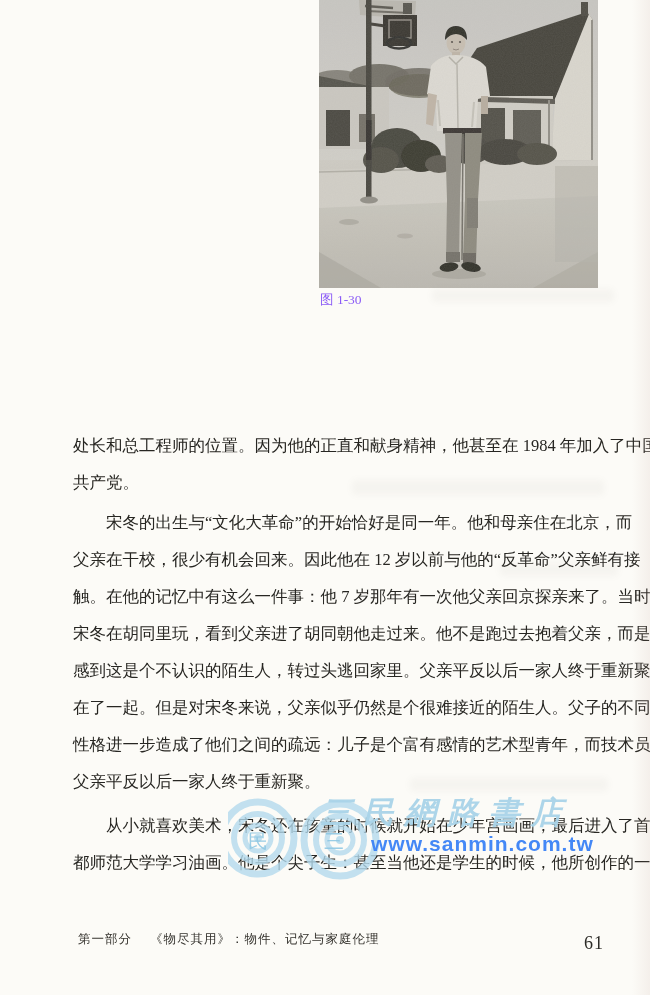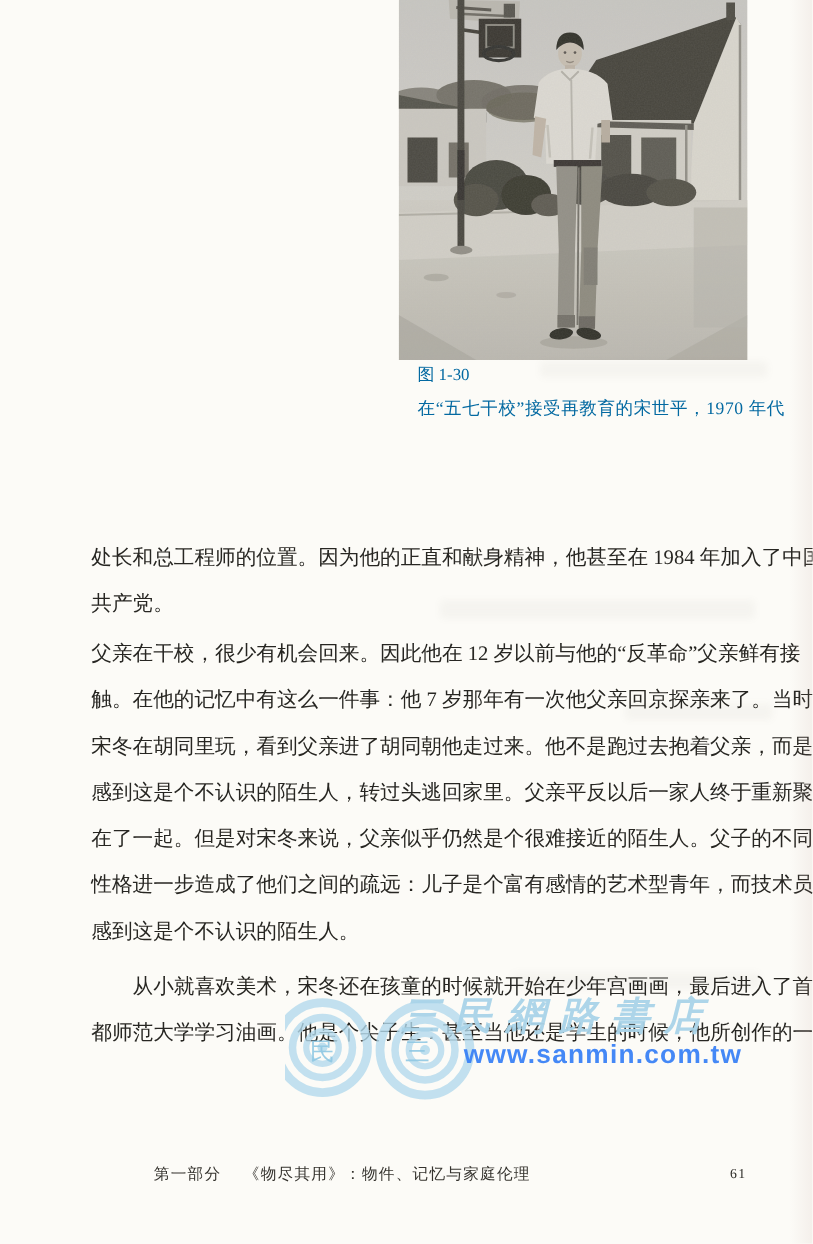--- a/index.html
+++ b/index.html
@@ -5,33 +5,33 @@
   html,body{margin:0;padding:0;}
   body{
     width:650px;height:995px;position:relative;overflow:hidden;
     background:#fcfbf7;
     font-family:"Liberation Serif","DejaVu Serif",serif;
   }
   .paper-edge{position:absolute;right:0;top:0;width:18px;height:100%;
     background:linear-gradient(to right, rgba(0,0,0,0), rgba(186,155,145,0.12));}
   .photo{position:absolute;left:319px;top:0;width:279px;height:288px;}
   .photo svg{display:block;width:279px;height:288px;}
-  .caption{position:absolute;left:334px;top:292px;color:#0369a1;font-size:13.5px;line-height:16px;}
+  .caption{position:absolute;left:320px;top:292px;color:#8b5cf6;font-size:13.5px;line-height:16px;}
   .caption .cap2{margin-top:12px;font-size:14px;letter-spacing:0.5px;}
   .body-text{position:absolute;left:73px;top:427px;width:528px;
     font-size:16.5px;line-height:37px;color:#272622;}
   .body-text .para{margin:0;}
   .body-text .p2{margin-top:3px;}
   .body-text .p3{margin-top:7px;}
   .line{text-align:justify;text-align-last:justify;white-space:nowrap;}
   .line.short{text-align:center;text-align-last:left;}
   .line.indent{padding-left:33px;}
-  .footer{position:absolute;left:78px;top:931px;font-size:12.5px;color:#35332e;letter-spacing:1px;margin-left:45px;}
+  .footer{position:absolute;left:78px;top:931px;font-size:12.5px;color:#35332e;letter-spacing:1px;}
   .footer .gap{display:inline-block;width:18px;}
-  .page-num{position:absolute;left:584px;top:933px;font-size:11px;color:#2c2b27;letter-spacing:1px;}
+  .page-num{position:absolute;left:584px;top:933px;font-size:18px;color:#2c2b27;letter-spacing:1px;}
   .smudge{position:absolute;background:#8d897e;opacity:0.06;filter:blur(3px);border-radius:3px;}
   .watermark{position:absolute;left:228px;top:788px;width:340px;height:92px;z-index:4;pointer-events:none;}
   .wm-logo{position:absolute;left:0;top:0;width:160px;height:92px;}
   .wm-name{position:absolute;left:93px;top:8px;font-size:31px;font-weight:bold;
     color:#a9d4e9;letter-spacing:11px;line-height:34px;opacity:0.95;white-space:nowrap;font-style:italic;}
   .wm-url{position:absolute;left:143px;top:44px;font-size:21px;font-weight:bold;
     color:#3b82f6;letter-spacing:1px;opacity:0.95;white-space:nowrap;
     font-family:"Liberation Sans","DejaVu Sans",sans-serif;}
 </style>
 </head>
@@ -146,41 +146,41 @@
         <ellipse cx="152" cy="267" rx="10" ry="4.5" fill="#26251f" transform="rotate(12 152 267)"></ellipse>
       </g>
       <rect x="0" y="0" width="279" height="288" fill="#ffffff" opacity="0.05"></rect>
     </g>
     <rect x="0" y="0" width="279" height="288" filter="url(#grain)" opacity="0.28"></rect>
   </svg>
 </div>
 
 <div class="caption">
   <div>图 1-30</div>
-  <div class="cap2">在“五七干校”接受再教育的宋世平，1970 年代</div>
 </div>
 
 <div class="smudge" style="left:432px;top:289px;width:182px;height:13px;"></div>
 <div class="smudge" style="left:352px;top:480px;width:252px;height:15px;"></div>
 <div class="smudge" style="left:500px;top:563px;width:118px;height:13px;"></div>
 <div class="smudge" style="left:410px;top:778px;width:198px;height:13px;"></div>
 
 <div class="body-text">
   <div class="para p1">
     <div class="line">处长和总工程师的位置。因为他的正直和献身精神，他甚至在 1984 年加入了中国</div>
     <div class="line short">共产党。</div>
   </div>
   <div class="para p2">
+    <div class="line indent">宋冬的出生与“文化大革命”的开始恰好是同一年。他和母亲住在北京，而</div>
     <div class="line">父亲在干校，很少有机会回来。因此他在 12 岁以前与他的“反革命”父亲鲜有接</div>
     <div class="line">触。在他的记忆中有这么一件事：他 7 岁那年有一次他父亲回京探亲来了。当时</div>
     <div class="line">宋冬在胡同里玩，看到父亲进了胡同朝他走过来。他不是跑过去抱着父亲，而是</div>
     <div class="line">感到这是个不认识的陌生人，转过头逃回家里。父亲平反以后一家人终于重新聚</div>
     <div class="line">在了一起。但是对宋冬来说，父亲似乎仍然是个很难接近的陌生人。父子的不同</div>
     <div class="line">性格进一步造成了他们之间的疏远：儿子是个富有感情的艺术型青年，而技术员</div>
-    <div class="line short">感到这是个不认识的陌生人。</div>
+    <div class="line short">父亲平反以后一家人终于重新聚。</div>
   </div>
   <div class="para p3">
     <div class="line indent">从小就喜欢美术，宋冬还在孩童的时候就开始在少年宫画画，最后进入了首</div>
     <div class="line">都师范大学学习油画。他是个尖子生：甚至当他还是学生的时候，他所创作的一</div>
   </div>
 </div>
 
 <div class="watermark">
   <svg class="wm-logo" viewBox="0 0 160 92" xmlns="http://www.w3.org/2000/svg">
     <g fill="none" stroke="#b3d9ec" stroke-opacity="0.8">

